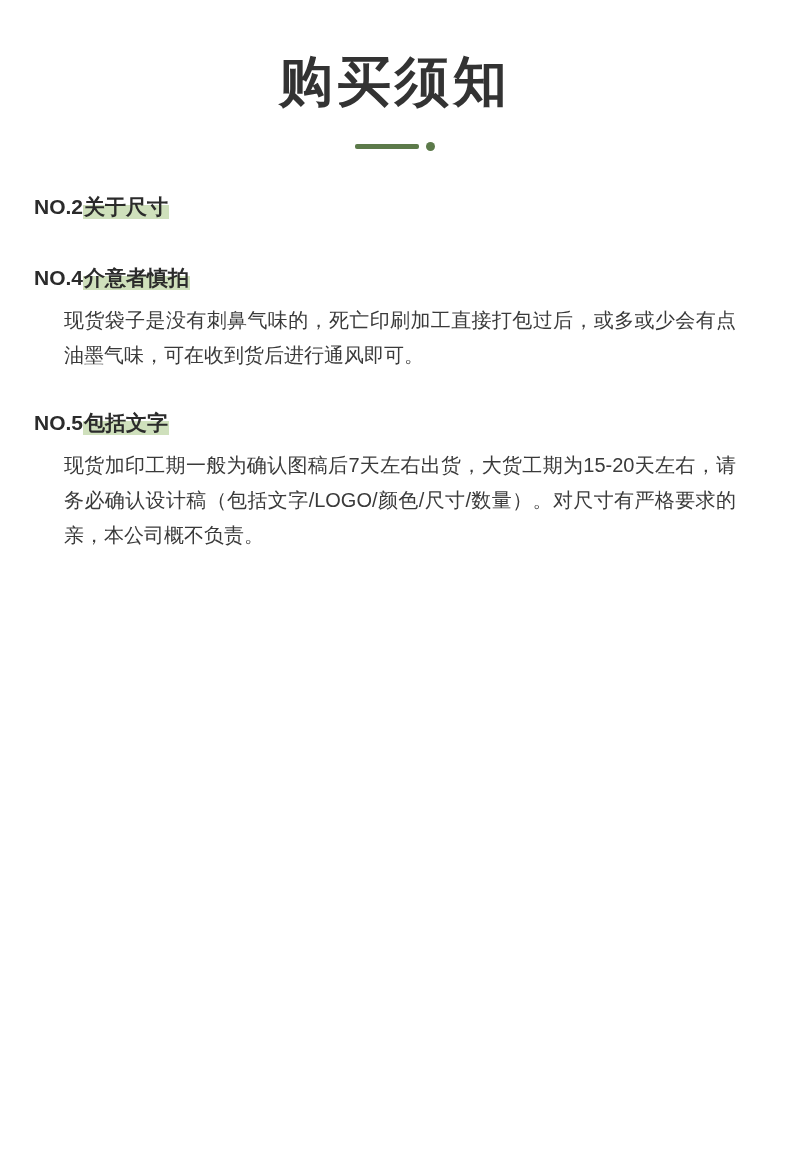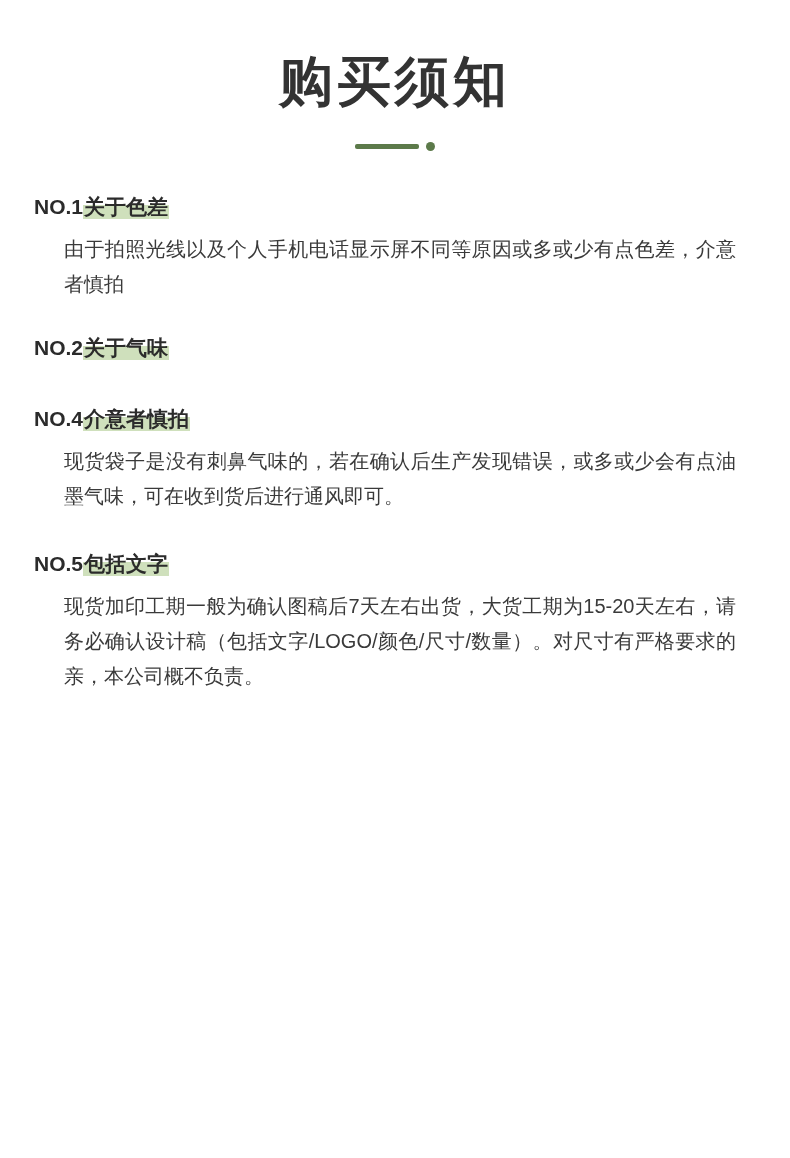--- a/index.html
+++ b/index.html
@@ -92,33 +92,29 @@
 
 <div class="page">
 
   <div class="title">购买须知</div>
 
   <div class="divider">
     <span class="bar"></span>
     <span class="dot"></span>
   </div>
 
-  <div class="section s1">
-    <div class="sec-head"><span class="no">NO.1</span><span class="hl">关于色差</span></div>
-    <p class="sec-body">由于拍照光线以及个人手机电话显示屏不同等原因或多或少有点色差，介意者慎拍</p>
-  </div>
 
   <div class="section s2">
-    <div class="sec-head"><span class="no">NO.2</span><span class="hl">关于气味</span></div>
+    <div class="sec-head"><span class="no">NO.2</span><span class="hl">关于尺寸</span></div>
   </div>
 
 
   <div class="section s4">
     <div class="sec-head"><span class="no">NO.4</span><span class="hl">介意者慎拍</span></div>
-    <p class="sec-body">现货袋子是没有刺鼻气味的，若在确认后生产发现错误，或多或少会有点油墨气味，可在收到货后进行通风即可。</p>
+    <p class="sec-body">现货袋子是没有刺鼻气味的，死亡印刷加工直接打包过后，或多或少会有点油墨气味，可在收到货后进行通风即可。</p>
   </div>
 
   <div class="section s5">
     <div class="sec-head"><span class="no">NO.5</span><span class="hl">包括文字</span></div>
     <p class="sec-body">现货加印工期一般为确认图稿后7天左右出货，大货工期为15-20天左右，请务必确认设计稿（包括文字/LOGO/颜色/尺寸/数量）。对尺寸有严格要求的亲，本公司概不负责。</p>
   </div>
 
 </div>
 
 </body></html>

